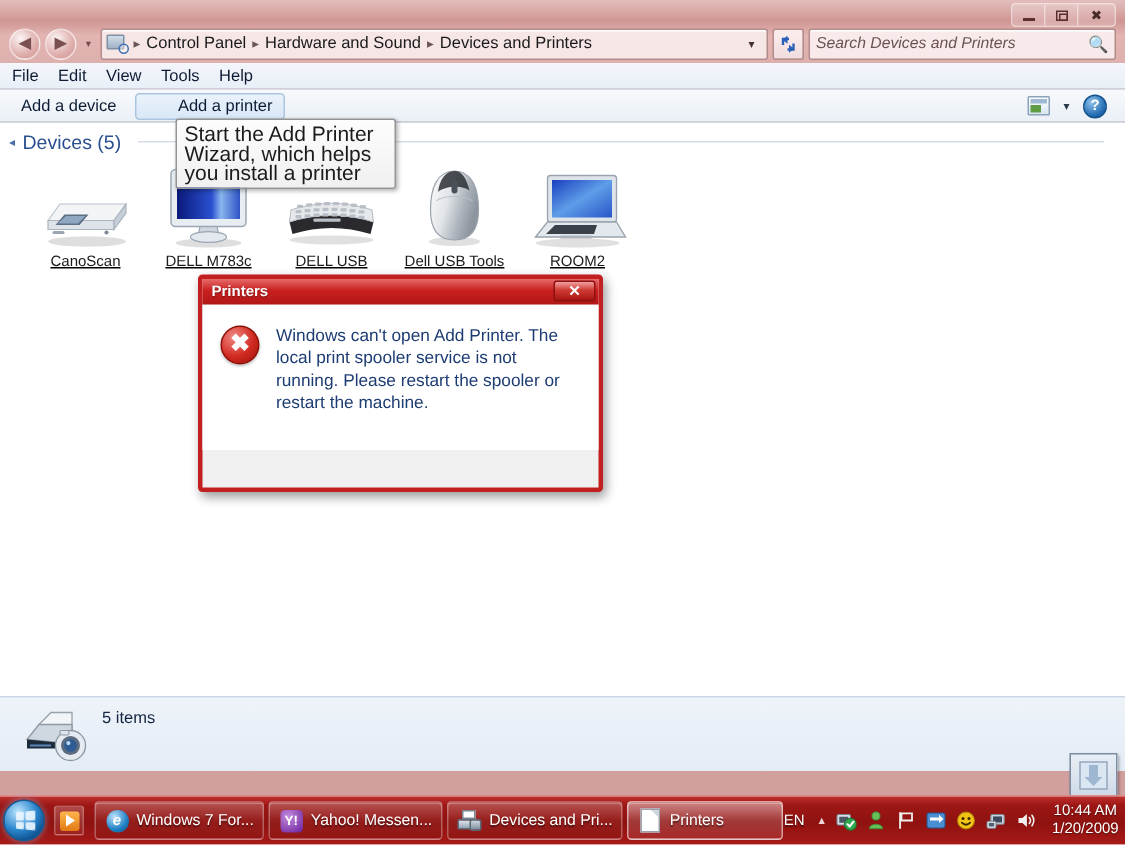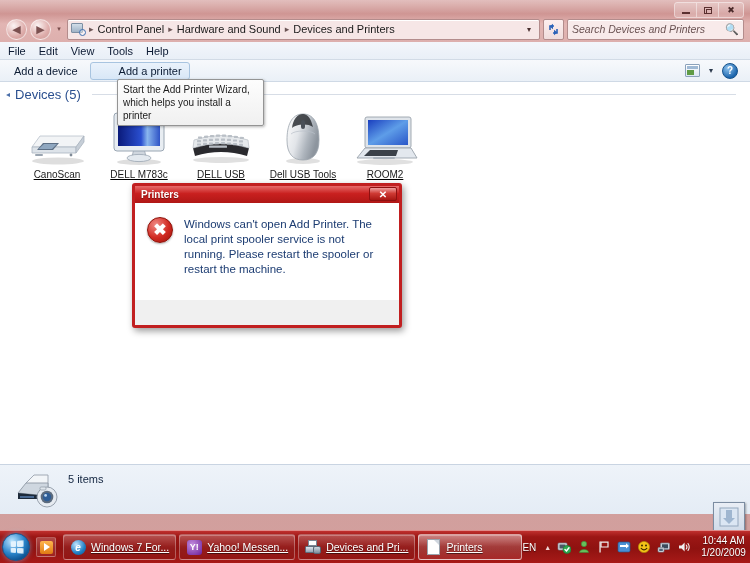--- a/index.html
+++ b/index.html
@@ -71,21 +71,21 @@
   }
   .crumb-sep{ font-size:9px;color:#6b5454;padding:0 1px;}
   .addr-dd{ margin-left:auto;font-size:8px;color:#4a3030;padding:0 6px;}
   .refresh-btn{
     width:21px;height:21px;border:1px solid #b38c8c;border-radius:2px;
     background:linear-gradient(180deg,#fdeeee,#f0dcdc);
     display:flex;align-items:center;justify-content:center;
     color:#2b62b8;font-size:11px; flex:none;
   }
   .search-box{
-    width:177px;height:21px;background:#f8eaea;border:1px solid #b38c8c;border-radius:2px;
+    width:205px;height:21px;background:#f8eaea;border:1px solid #b38c8c;border-radius:2px;
     display:flex;align-items:center;padding:0 4px;flex:none;
     box-shadow:inset 0 1px 0 #fff;
   }
   .search-ph{ font-size:10.5px;color:#6a5252;font-style:italic;flex:1;}
   .search-ico{ color:#2b62b8;font-size:11px;}
 
   
   .menubar{
     position:absolute;left:0;top:42px;width:750px;height:18px;
     background:linear-gradient(180deg,#f3f6fb,#e9eff7);
@@ -161,21 +161,21 @@
 
   
   .tooltip{
     position:absolute;left:117px;top:79px;width:147px;
     background:linear-gradient(180deg,#fdfdfd,#f0f0f0);
     border:1px solid #949494; border-radius:2px;
     padding:3px 5px;
     box-shadow:1px 1px 3px rgba(0,0,0,.3);
     z-index:40;
   }
-  .tooltip-text{ font-size:10px;color:#1b1b1b;line-height:13px;}
+  .tooltip-text{ font-size:14px;color:#1b1b1b;line-height:13px;}
 
   
   .dialog{
     position:absolute;left:132px;top:183px;width:270px;height:145px;
     border:3px solid #c11f20;
     border-radius:3px;
     background:#f0f0f0;
     box-shadow:2px 3px 7px rgba(0,0,0,.4);
     z-index:50;
   }
@@ -248,21 +248,21 @@
     height:26px;min-width:104px;padding:0 6px;
     border:1px solid rgba(255,255,255,.30);border-radius:3px;
     background:linear-gradient(180deg,rgba(255,255,255,.26),rgba(255,255,255,.06) 48%,rgba(0,0,0,.08));
     display:flex;align-items:center;gap:5px;
     box-shadow:inset 0 1px 0 rgba(255,255,255,.25);
   }
   .task.active{
     background:linear-gradient(180deg,rgba(255,255,255,.48),rgba(255,255,255,.18) 48%,rgba(255,255,255,.08));
     border:1px solid rgba(255,255,255,.55);
   }
-  .task-label{ font-size:10.5px;color:#fff;white-space:nowrap;text-shadow:0 1px 1px rgba(0,0,0,.5);text-decoration:underline;}
+  .task-label{ font-size:10.5px;color:#fff;white-space:nowrap;text-shadow:0 1px 1px rgba(0,0,0,.5);}
   .task-ico{width:16px;height:16px;flex:none;display:flex;align-items:center;justify-content:center;}
   .ie-ico{width:15px;height:15px;border-radius:50%;background:radial-gradient(circle at 35% 30%,#bfe4ff,#1f7fc4 60%,#0d4f85);color:#fff;font-size:10px;font-weight:bold;font-style:italic;display:flex;align-items:center;justify-content:center;}
   .yahoo-ico{width:15px;height:15px;border-radius:3px;background:radial-gradient(circle at 35% 30%,#c28bdd,#6b1e99);display:flex;align-items:center;justify-content:center;color:#fff;font-size:9px;font-weight:bold;}
   .dp-ico{width:17px;height:14px;position:relative;}
   .dp-ico .pr{position:absolute;left:0;bottom:1px;width:13px;height:7px;background:linear-gradient(180deg,#dfe6ee,#96a4b4);border:1px solid #5f6e7d;border-radius:1px;}
   .dp-ico .pp{position:absolute;left:3px;top:0;width:9px;height:6px;background:#fff;border:1px solid #7b8593;}
   .dp-ico .cm{position:absolute;right:0;bottom:0;width:8px;height:8px;border-radius:2px;background:linear-gradient(180deg,#cfd8e2,#7e8c9c);border:1px solid #5a6775;}
   .doc-ico{width:13px;height:16px;background:#fff;border:1px solid #9aa3ad;position:relative;}
   .doc-ico:after{content:"";position:absolute;right:0;top:0;border-left:5px solid transparent;border-top:5px solid #cfd6de;}
   .tray{

